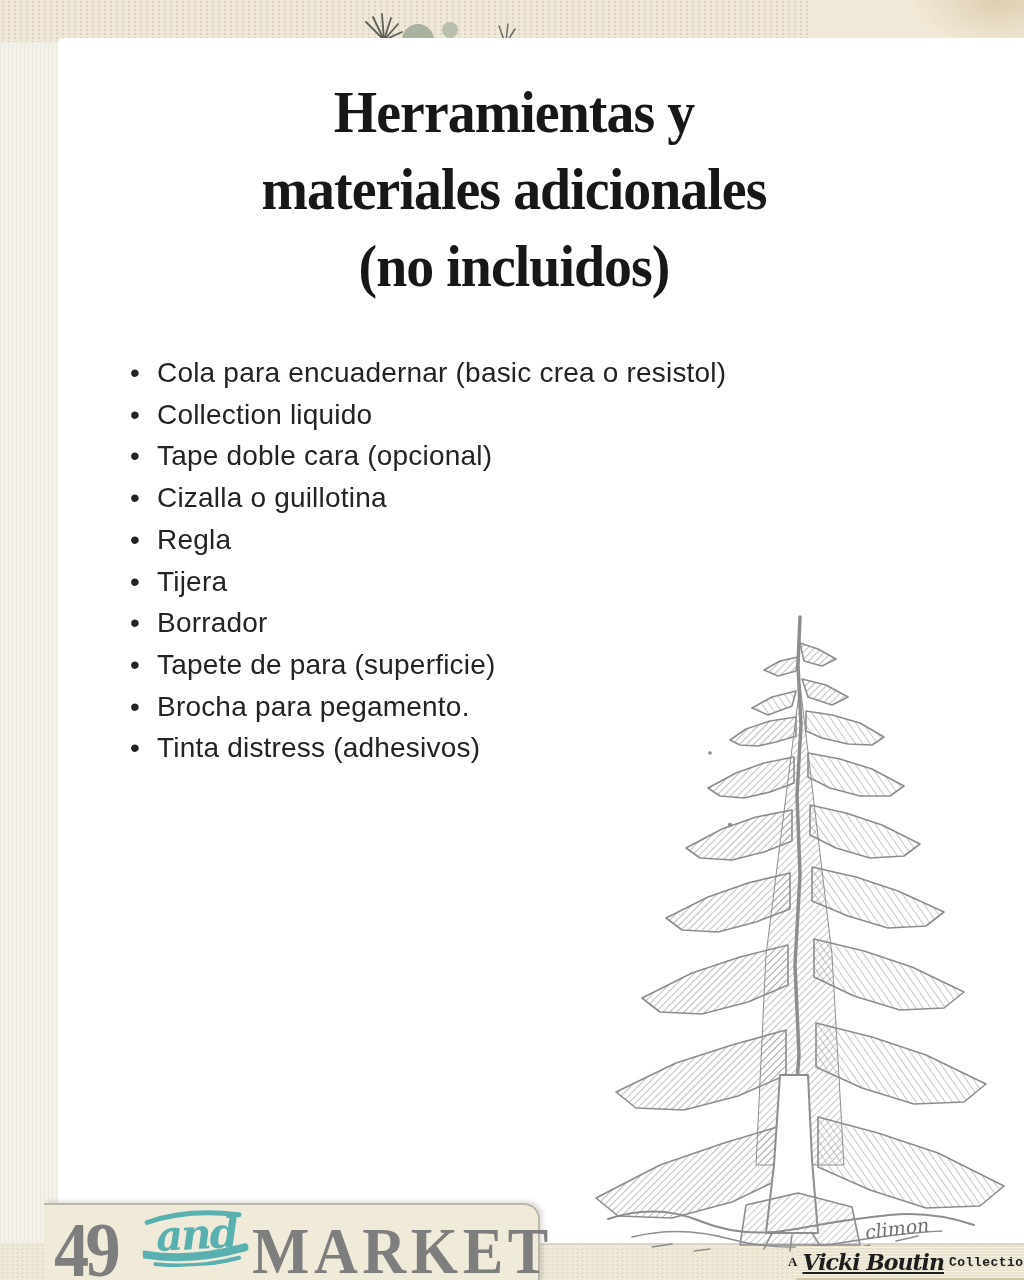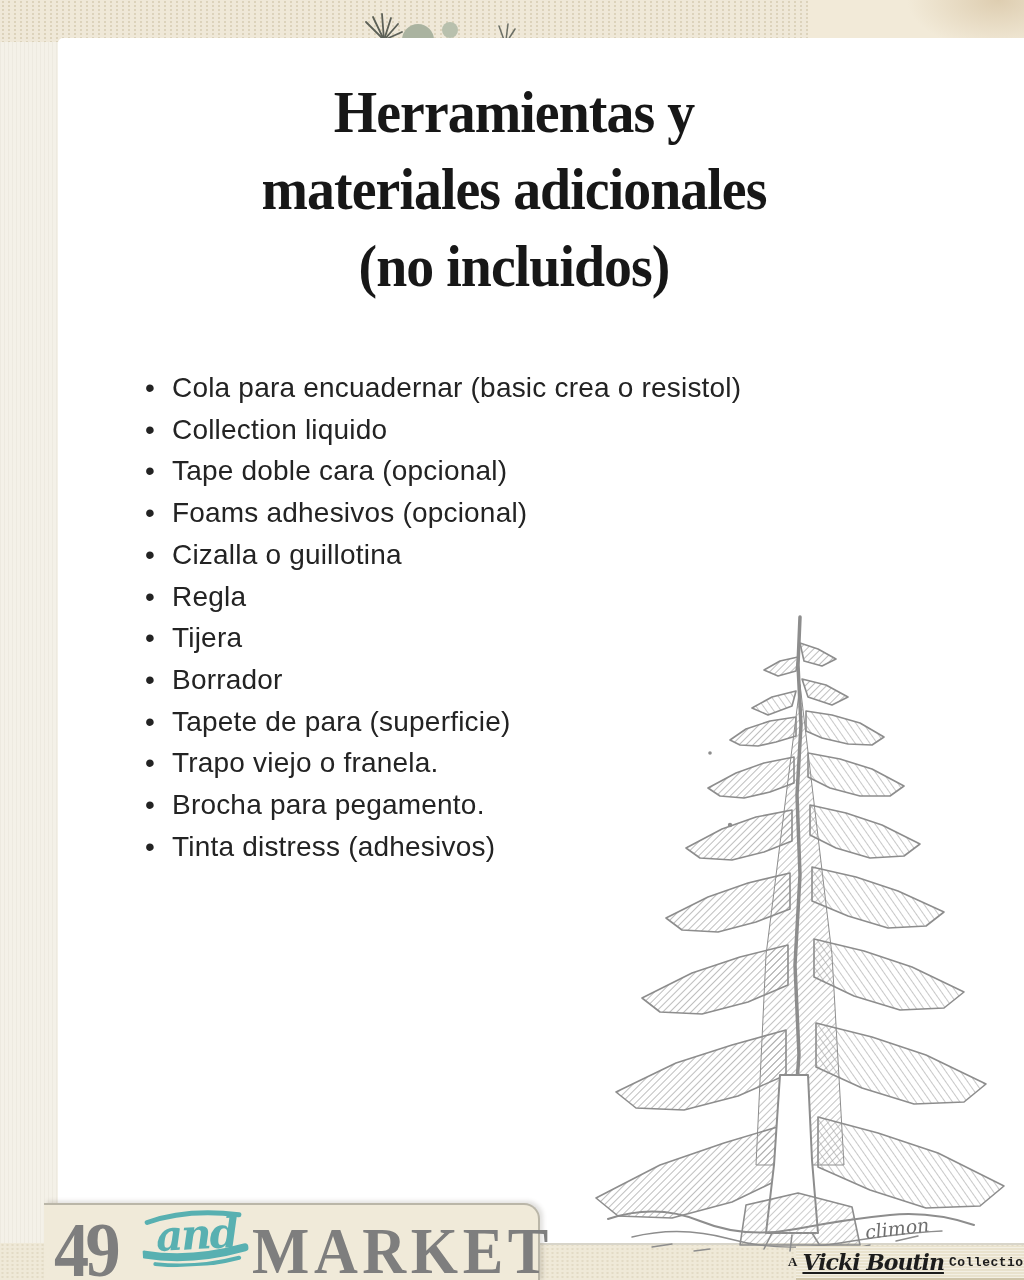--- a/index.html
+++ b/index.html
@@ -45,21 +45,21 @@
     position:absolute;left:58px;top:74px;width:912px;
     text-align:center;color:#171717;
     font-family:"Liberation Serif", serif;font-weight:700;
     font-size:60px;line-height:77px;letter-spacing:-1px;
     transform:scaleX(.93);transform-origin:center top;
   }
   .title .tline{display:block;}
   
   .materials{
     position:absolute;left:130px;top:352px;width:780px;
-    list-style:none;margin:15px;padding:0;
+    list-style:none;margin:0;padding:0;
     color:#232323;font-size:28px;letter-spacing:.2px;
   }
   .materials li{
     position:relative;line-height:41.7px;padding-left:27px;white-space:nowrap;
   }
   .materials li::before{
     content:"\2022";position:absolute;left:0;top:0;color:#232323;
   }
   
   .tree{position:absolute;left:560px;top:605px;width:464px;height:650px;}
@@ -138,27 +138,25 @@
 <h1 class="title" style="margin:0;">
   <span class="tline">Herramientas y</span>
   <span class="tline">materiales adicionales</span>
   <span class="tline">(no incluidos)</span>
 </h1>
 
 <ul class="materials">
   <li>Cola para encuadernar (basic crea o resistol)</li>
   <li>Collection liquido</li>
   <li>Tape doble cara (opcional)</li>
-  <li>Foams adhesivos (opcional)</li>
   <li>Cizalla o guillotina</li>
   <li>Regla</li>
   <li>Tijera</li>
   <li>Borrador</li>
   <li>Tapete de para (superficie)</li>
-  <li>Trapo viejo o franela.</li>
   <li>Brocha para pegamento.</li>
   <li>Tinta distress (adhesivos)</li>
 </ul>
 
 <svg class="tree" viewBox="0 0 464 650">
   <defs>
     <pattern id="hatch" width="5" height="5" patternUnits="userSpaceOnUse" patternTransform="rotate(45)">
       <line x1="0" y1="0" x2="0" y2="5" stroke="#9b9b9b" stroke-width="1.3"></line>
     </pattern>
     <pattern id="hatch2" width="6" height="6" patternUnits="userSpaceOnUse" patternTransform="rotate(-35)">

